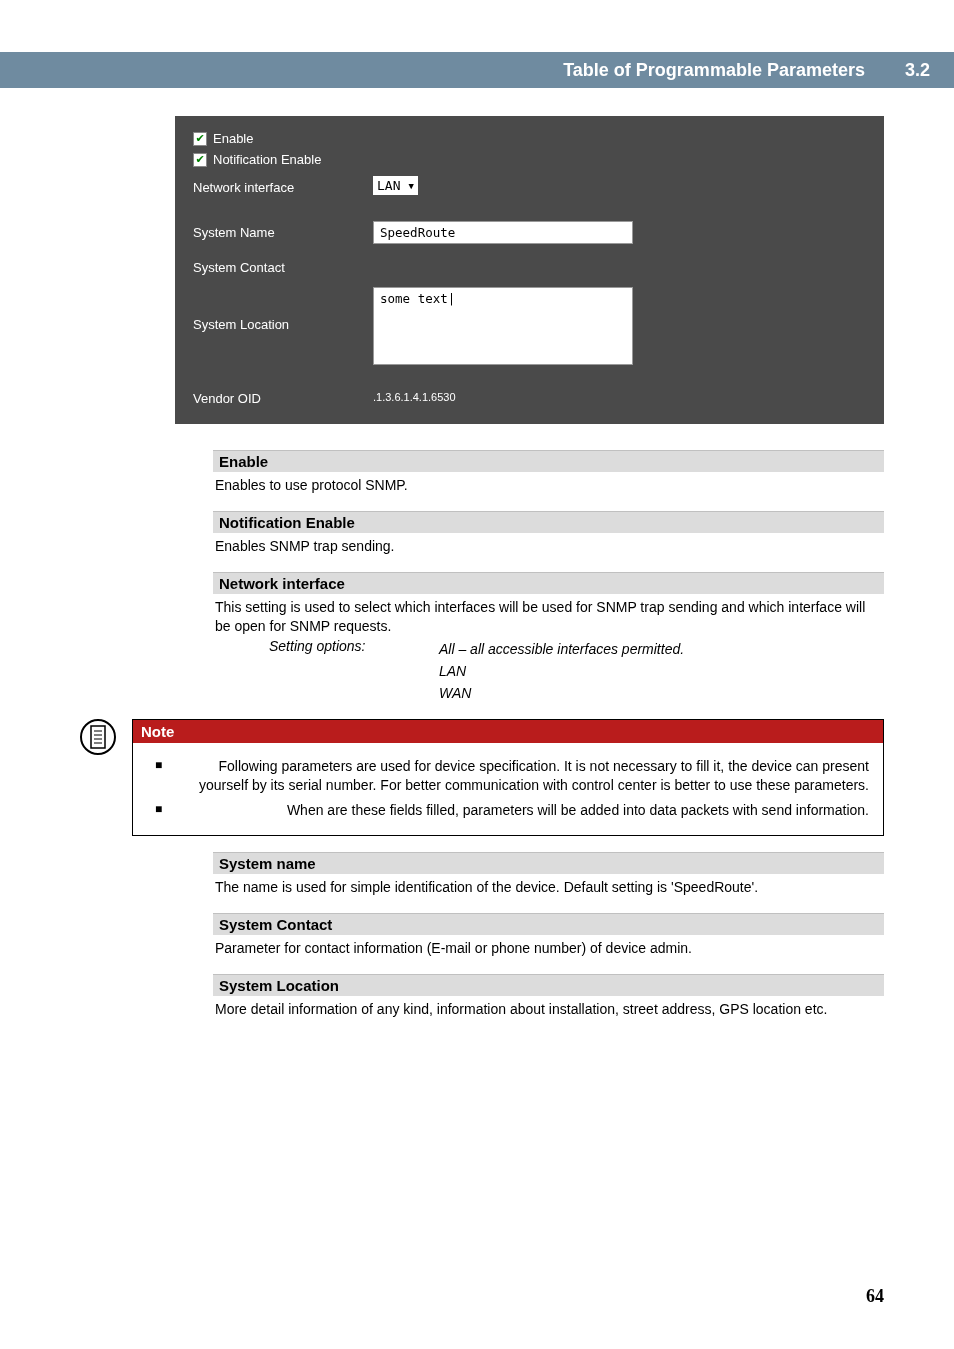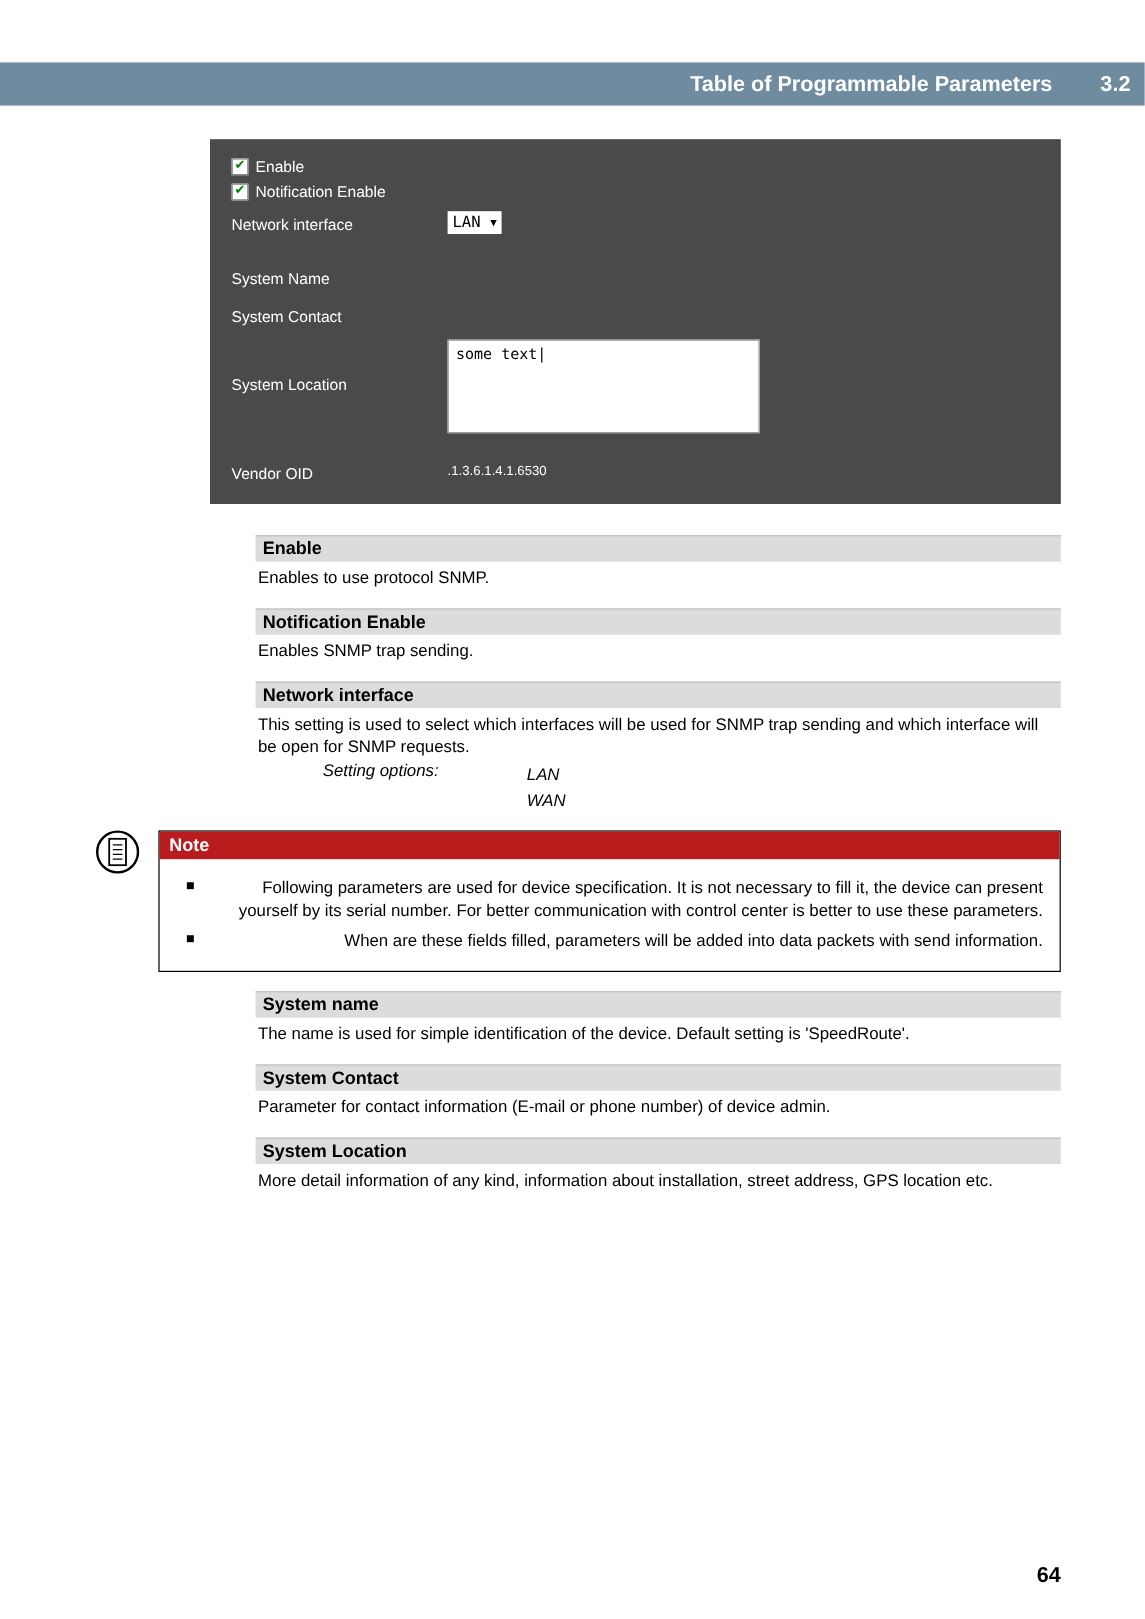--- a/index.html
+++ b/index.html
@@ -11,21 +11,21 @@
     height: 1349px;
     position: relative;
     color: #000;
   }
   .header-bar {
     background: #6f8ba0;
     color: #fff;
     display: flex;
     justify-content: flex-end;
     align-items: center;
-    padding: 8px 12px;
+    padding: 8px 24px;
     margin-top: 52px;
     height: 36px;
   }
   .header-title {
     font-weight: bold;
     font-size: 18px;
     margin-right: 40px;
   }
   .header-number {
     font-weight: bold;
@@ -179,24 +179,25 @@
   }
   .note-body li::before {
     content: "■";
     position: absolute;
     left: 14px;
     top: 0;
     font-size: 12px;
   }
   .page-number {
     position: absolute;
-    bottom: 26px;
+    bottom: 42px;
     right: 70px;
     font-weight: bold;
     font-size: 18px;
+    font-family: Liberation Serif, serif;
   }
 </style>
 </head>
 <body>
 
 <div class="header-bar">
   <span class="header-title">Table of Programmable Parameters</span>
   <span class="header-number">3.2</span>
 </div>
 
@@ -219,20 +220,23 @@
       <div class="cfg-select">
         <span>LAN</span>
         <span class="arrow">▼</span>
       </div>
     </div>
 
     <div style="height:14px"></div>
 
     <div class="config-row">
       <div class="config-label">System Name</div>
+      <div class="cfg-input">
+        <span>SpeedRoute</span>
+      </div>
     </div>
 
     <div class="config-row">
       <div class="config-label">System Contact</div>
     </div>
 
     <div class="config-row">
       <div class="config-label" style="padding-top:30px">System Location</div>
       <div class="cfg-textarea">
         <span>some text|</span>
@@ -254,20 +258,21 @@
     <div class="section-body">Enables to use protocol SNMP.</div>
 
     <div class="section-heading">Notification Enable</div>
     <div class="section-body">Enables SNMP trap sending.</div>
 
     <div class="section-heading">Network interface</div>
     <div class="section-body">This setting is used to select which interfaces will be used for SNMP trap sending and which interface will be open for SNMP requests.</div>
     <div class="setting-options">
       <div class="setting-label">Setting options:</div>
       <div class="setting-values">
+        <div>All – all accessible interfaces permitted.</div>
         <div>LAN</div>
         <div>WAN</div>
       </div>
     </div>
   </div>
 
   <div class="note-outer">
     <div class="note-icon">
       <svg viewBox="0 0 20 24">
         <rect x="3" y="1" width="14" height="22" fill="none" stroke="#000" stroke-width="1.5"></rect>

